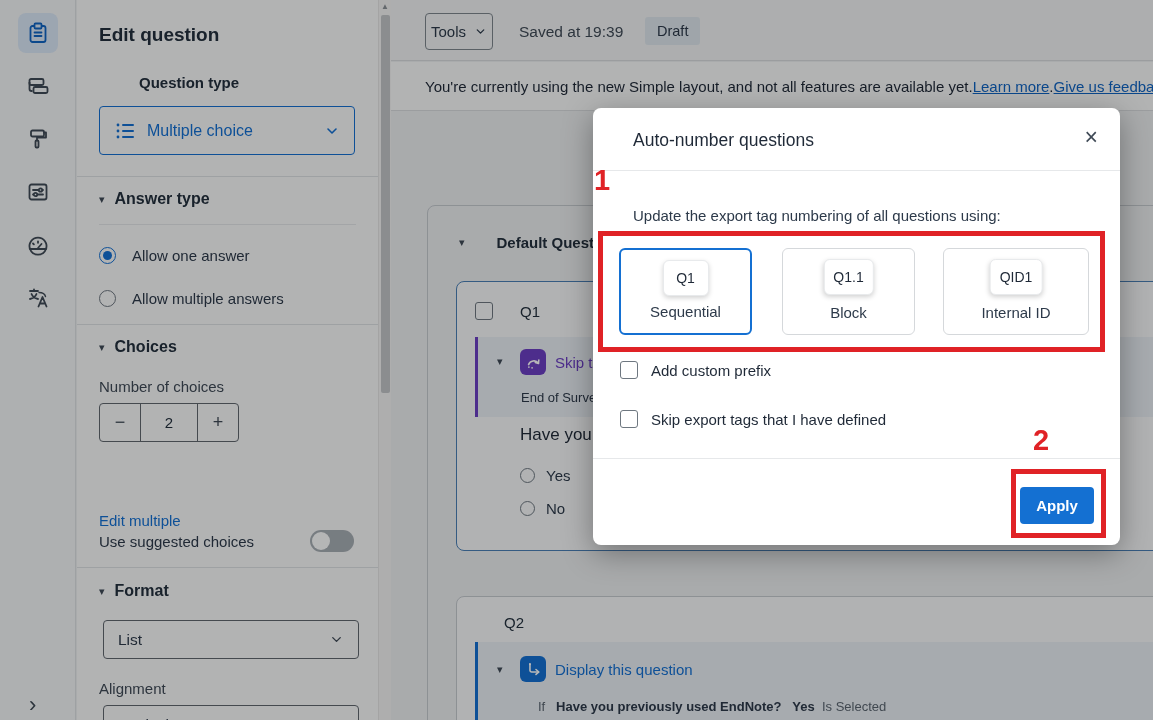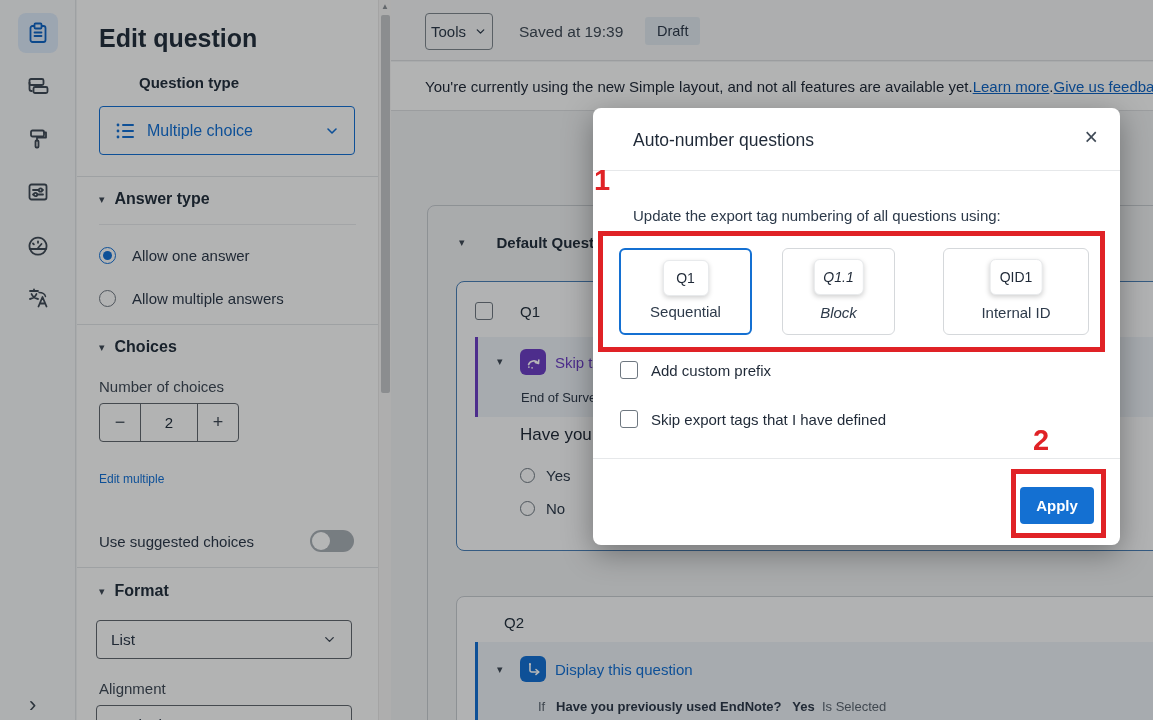--- a/index.html
+++ b/index.html
@@ -8,44 +8,44 @@
     position:relative; width:1153px; height:720px; overflow:hidden;
     font-family:"Liberation Sans", sans-serif; background:#ebedef; color:#2d3a4a;
   }
   
   .rail { position:absolute; left:0; top:0; width:76px; height:720px; background:#f2f4f5; border-right:1px solid #dcdfe2; }
   .tile { position:absolute; left:18px; width:40px; height:40px; border-radius:8px; display:flex; align-items:center; justify-content:center; color:#3f4a56; cursor:pointer; }
   .tile.selected { background:#d9e6f6; color:#1064c2; }
   .rail-expand { position:absolute; left:29px; top:692px; font-size:22px; color:#3f4a56; cursor:pointer; }
   
   .panel { position:absolute; left:77px; top:0; width:301px; height:720px; background:#f7f8f9; overflow:hidden; }
-  .panel .title { position:absolute; left:22px; top:24px; font-size:25px; font-weight:600; color:#23303d; }
+  .panel .title { position:absolute; left:22px; top:24px; font-size:19px; font-weight:600; color:#23303d; }
   .lbl-bold { font-size:15px; font-weight:700; color:#23303d; }
   .panel .qt-label { position:absolute; left:22px; top:74px;margin-left:40px; }
   .type-btn { position:absolute; left:22px; top:106px; width:256px; height:49px; border:1.5px solid #1470d2; border-radius:4px; background:transparent; display:flex; align-items:center; padding:0 14px; gap:11px; color:#1470d2; cursor:pointer; }
   .type-btn .tlabel { font-size:16px; font-weight:500; flex:1; text-align:left; color:#1470d2; }
   .divider { position:absolute; left:0; right:0; height:1px; background:#dcdfe2; }
   .divider-in { position:absolute; left:22px; right:22px; height:1px; background:#e2e5e8; }
   .sec-head { position:absolute; left:22px; display:flex; align-items:center; gap:10px; color:#23303d; cursor:pointer; }
   .tri { font-size:11px; color:#3f4a56; }
   .sec-head .shl { font-size:16px; font-weight:700; }
   .radio-row { position:absolute; left:22px; display:flex; align-items:center; gap:16px; cursor:pointer; }
   .radio { width:17px; height:17px; border-radius:50%; border:1.5px solid #6e7780; background:transparent; position:relative; }
   .radio.sel { border-color:#1470d2; }
   .radio.sel::after { content:""; position:absolute; left:2.5px; top:2.5px; width:9px; height:9px; border-radius:50%; background:#1470d2; }
   .radio-row .rlabel, .plain { font-size:15px; color:#2d3a4a; }
   .panel .small-label { position:absolute; left:22px; font-size:15px; color:#3f4a56; }
   .stepper { position:absolute; left:22px; top:403px; width:140px; height:39px; border:1px solid #60676e; border-radius:4px; display:flex; overflow:hidden; }
   .stepper > div { display:flex; align-items:center; justify-content:center; }
   .step-minus,.step-plus { width:40px; font-size:18px; color:#3f4a56; cursor:pointer; }
   .step-val { flex:1; border-left:1px solid #60676e; border-right:1px solid #60676e; font-size:15px; color:#23303d; }
-  .link-plain { color:#1470d2; font-size:12px; cursor:pointer; }
+  .link-plain { color:#1470d2; font-size:15px; cursor:pointer;margin-top:40px; }
   .toggle { position:absolute; width:44px; height:22px; border-radius:11px; background:#a6adb3; cursor:pointer; }
   .toggle::after { content:""; position:absolute; left:2px; top:2px; width:18px; height:18px; border-radius:50%; background:#fbfcfd; }
-  .select { position:absolute; left:19px; width:256px; height:39px; border:1px solid #60676e; border-radius:4px; display:flex; align-items:center; padding:0 14px; background:transparent; cursor:pointer; }
+  .select { position:absolute; left:26px; width:256px; height:39px; border:1px solid #60676e; border-radius:4px; display:flex; align-items:center; padding:0 14px; background:transparent; cursor:pointer; }
   .select .slabel { flex:1; font-size:15.5px; color:#2d3a4a; text-align:left; }
   
   .pscroll { position:absolute; left:378px; top:0; width:13px; height:720px; background:#f1f1f1; border-left:1px solid #e4e4e4; }
   .pscroll .arrow { position:absolute; left:2px; top:2px; font-size:8px; color:#8a9096; }
   .pthumb { position:absolute; left:2px; top:15px; width:9px; height:378px; background:#c1c4c7; border-radius:2px; }
   
   .main { position:absolute; left:391px; top:0; width:762px; height:720px; background:#ebedef; overflow:hidden; }
   .toolbar { position:absolute; left:0; right:0; top:0; height:61px; background:#f0f2f3; border-bottom:1px solid #d7dadd; }
   .tools-btn { position:absolute; left:34px; top:13px; width:68px; height:37px; border:1px solid #7d858d; border-radius:4px; background:transparent; display:flex; align-items:center; justify-content:center; gap:8px; font-size:15px; color:#2d3a4a; cursor:pointer; }
   .saved { position:absolute; left:128px; top:23px; font-size:15.5px; color:#3f4a56; }
@@ -305,21 +305,21 @@
   <div class="modal">
     <div class="m-title">Auto-number questions</div>
     <span class="m-close">×</span>
     <div class="m-div" style="top:62px"></div>
     <div class="m-desc">Update the export tag numbering of all questions using:</div>
 
     <div class="opt-card sel" style="left:26px; width:133px;">
       <div class="badge">Q1</div>
       <div class="opt-label">Sequential</div>
     </div>
-    <div class="opt-card unsel" style="left:189px; width:113px;font-style:italic;">
+    <div class="opt-card unsel" style="left:189px; width:133px;">
       <div class="badge">Q1.1</div>
       <div class="opt-label">Block</div>
     </div>
     <div class="opt-card unsel" style="left:350px; width:146px;">
       <div class="badge">QID1</div>
       <div class="opt-label">Internal ID</div>
     </div>
 
     <div class="chk-row" style="top:253px">
       <span class="checkbox"></span>

